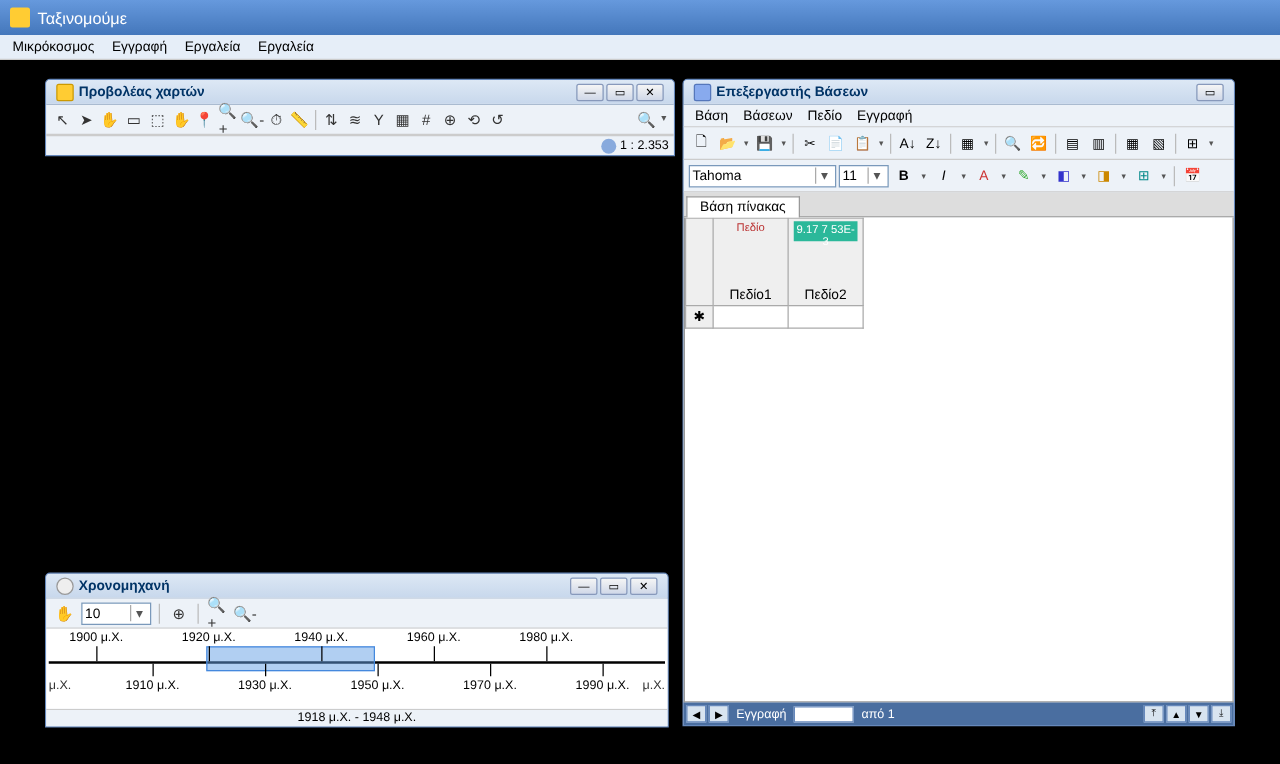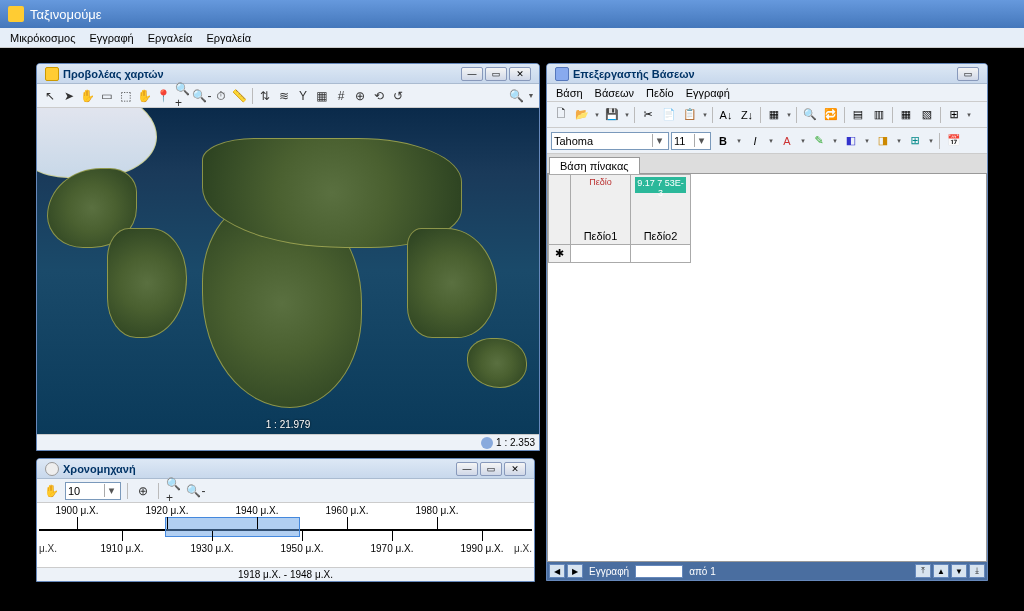--- a/index.html
+++ b/index.html
@@ -115,31 +115,20 @@
       <div class="tbtn">≋</div>
       <div class="tbtn">Y</div>
       <div class="tbtn">▦</div>
       <div class="tbtn">#</div>
       <div class="tbtn">⊕</div>
       <div class="tbtn">⟲</div>
       <div class="tbtn">↺</div>
       <div style="flex:1"></div>
       <div class="tbtn">🔍</div>
       <div class="tbtn-dd">▼</div>
-    </div>
-    <div class="map-area">
-
-      <div class="continent" style="left:-20px; top:-20px; width:140px; height:90px; border-radius:20% 60% 50% 40%; background:linear-gradient(#e8e8f0,#c8d8e8);"></div>
-      <div class="continent" style="left:10px; top:60px; width:90px; height:80px; border-radius:60% 30% 50% 40%;"></div>
-      <div class="continent" style="left:70px; top:120px; width:80px; height:110px; border-radius:30% 50% 60% 40%;"></div>
-      <div class="continent" style="left:165px; top:90px; width:160px; height:210px; border-radius:40% 50% 45% 55%;"></div>
-      <div class="continent" style="left:165px; top:30px; width:260px; height:110px; border-radius:20% 40% 35% 55%;"></div>
-      <div class="continent" style="left:370px; top:120px; width:90px; height:110px; border-radius:20% 70% 55% 35%;"></div>
-      <div class="continent" style="left:430px; top:230px; width:60px; height:50px;"></div>
-      <div class="map-scale">1 : 21.979</div>
     </div>
     <div class="map-status">
       <div class="map-status-globe"></div>
       <span>1 : 2.353</span>
     </div>
   </div>
 
   <div class="window" style="left:36px; top:410px; width:499px;">
     <div class="win-title">
       <div class="win-icon clock"></div>

